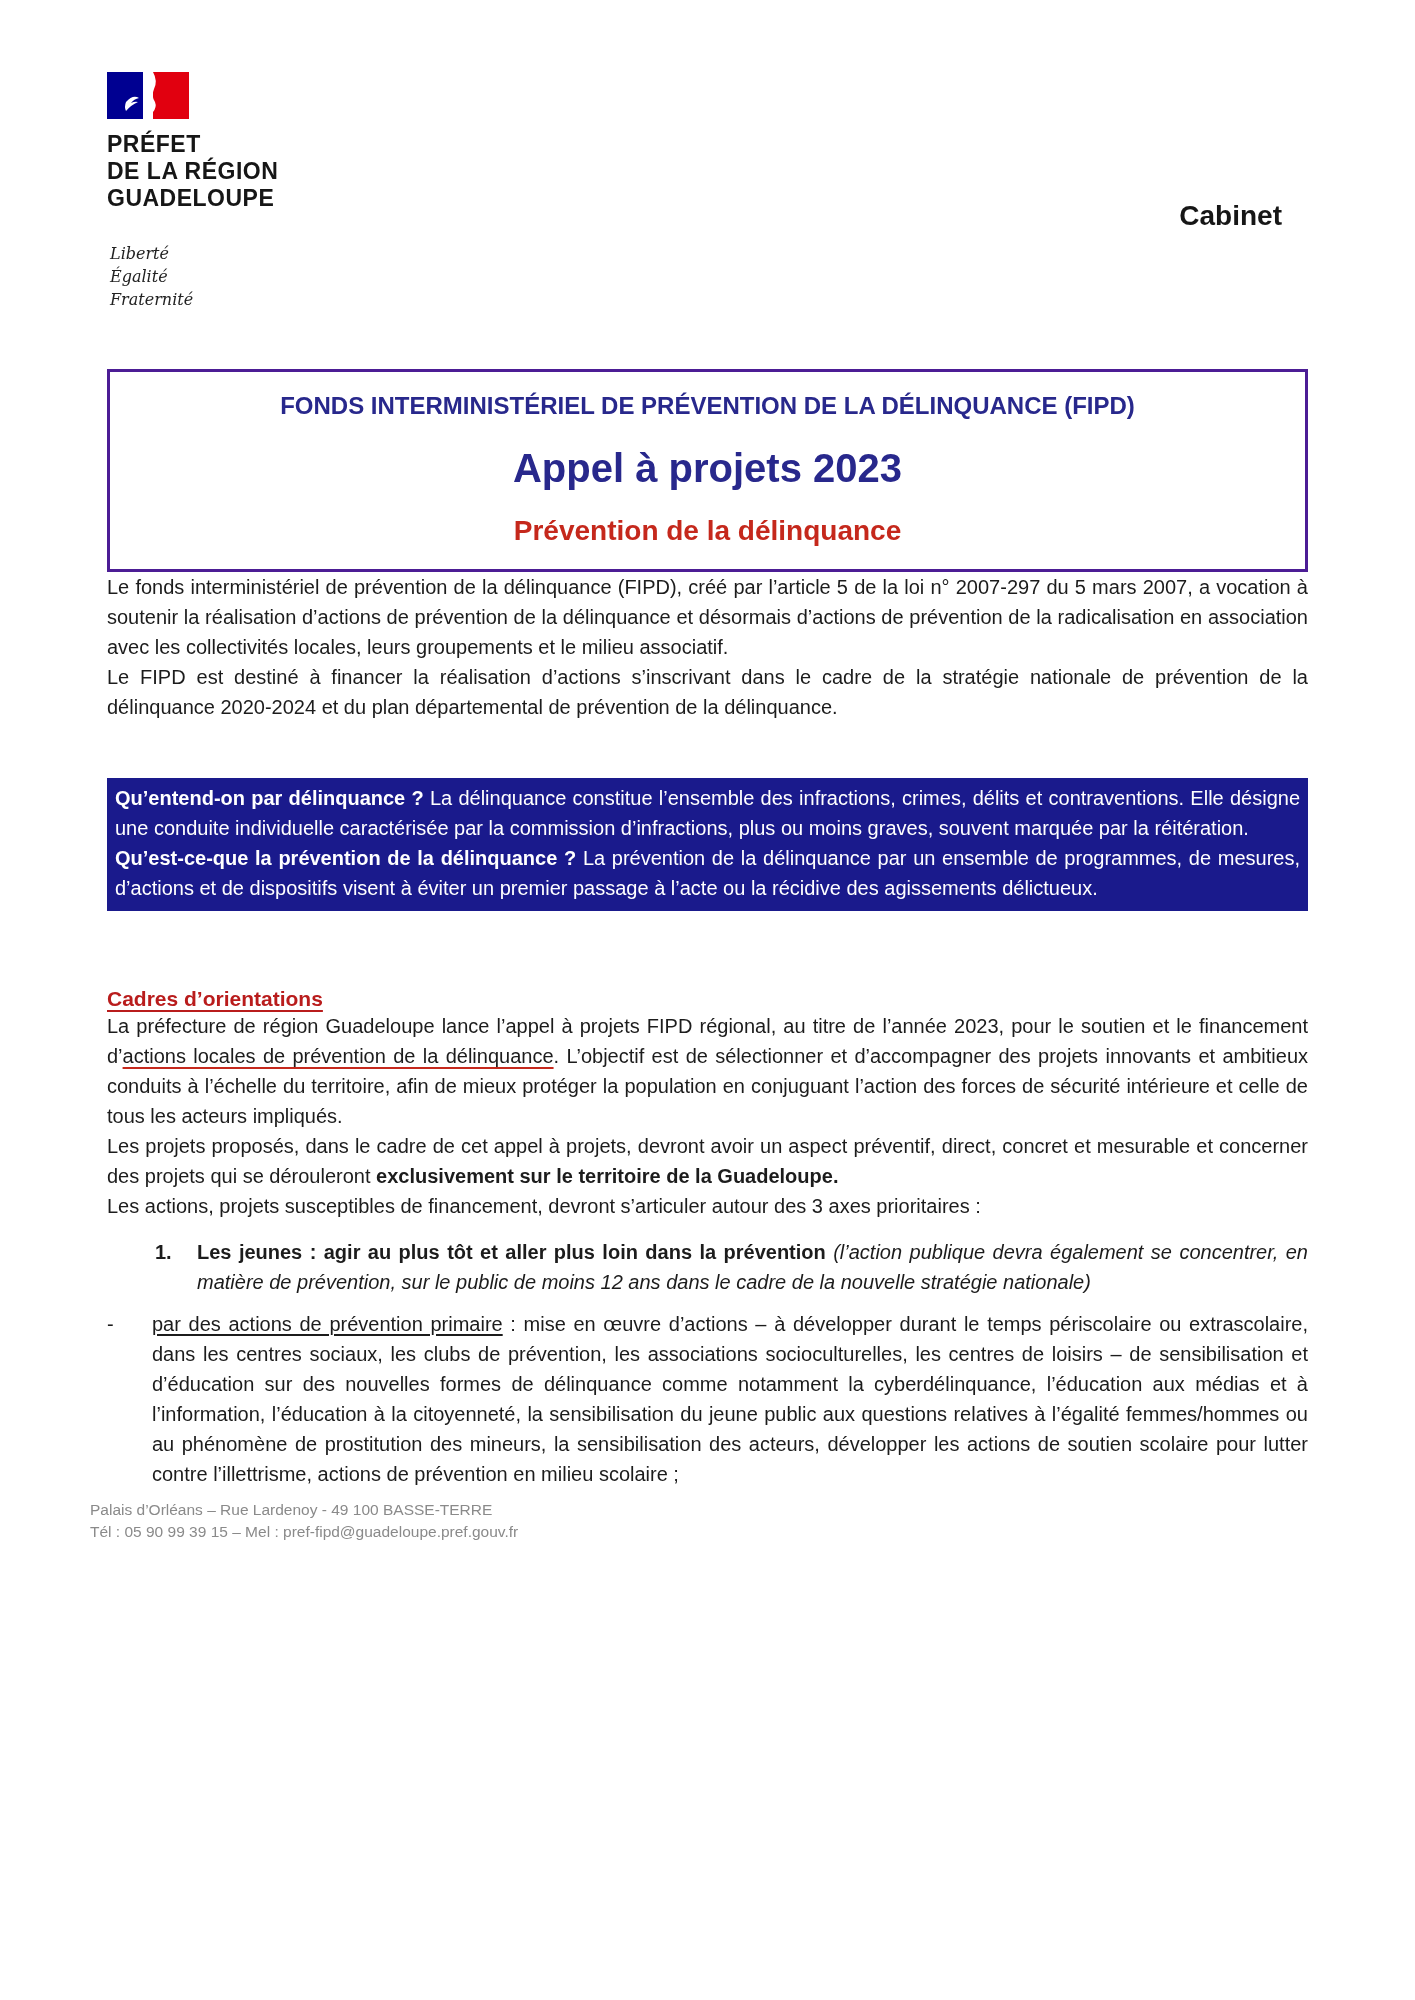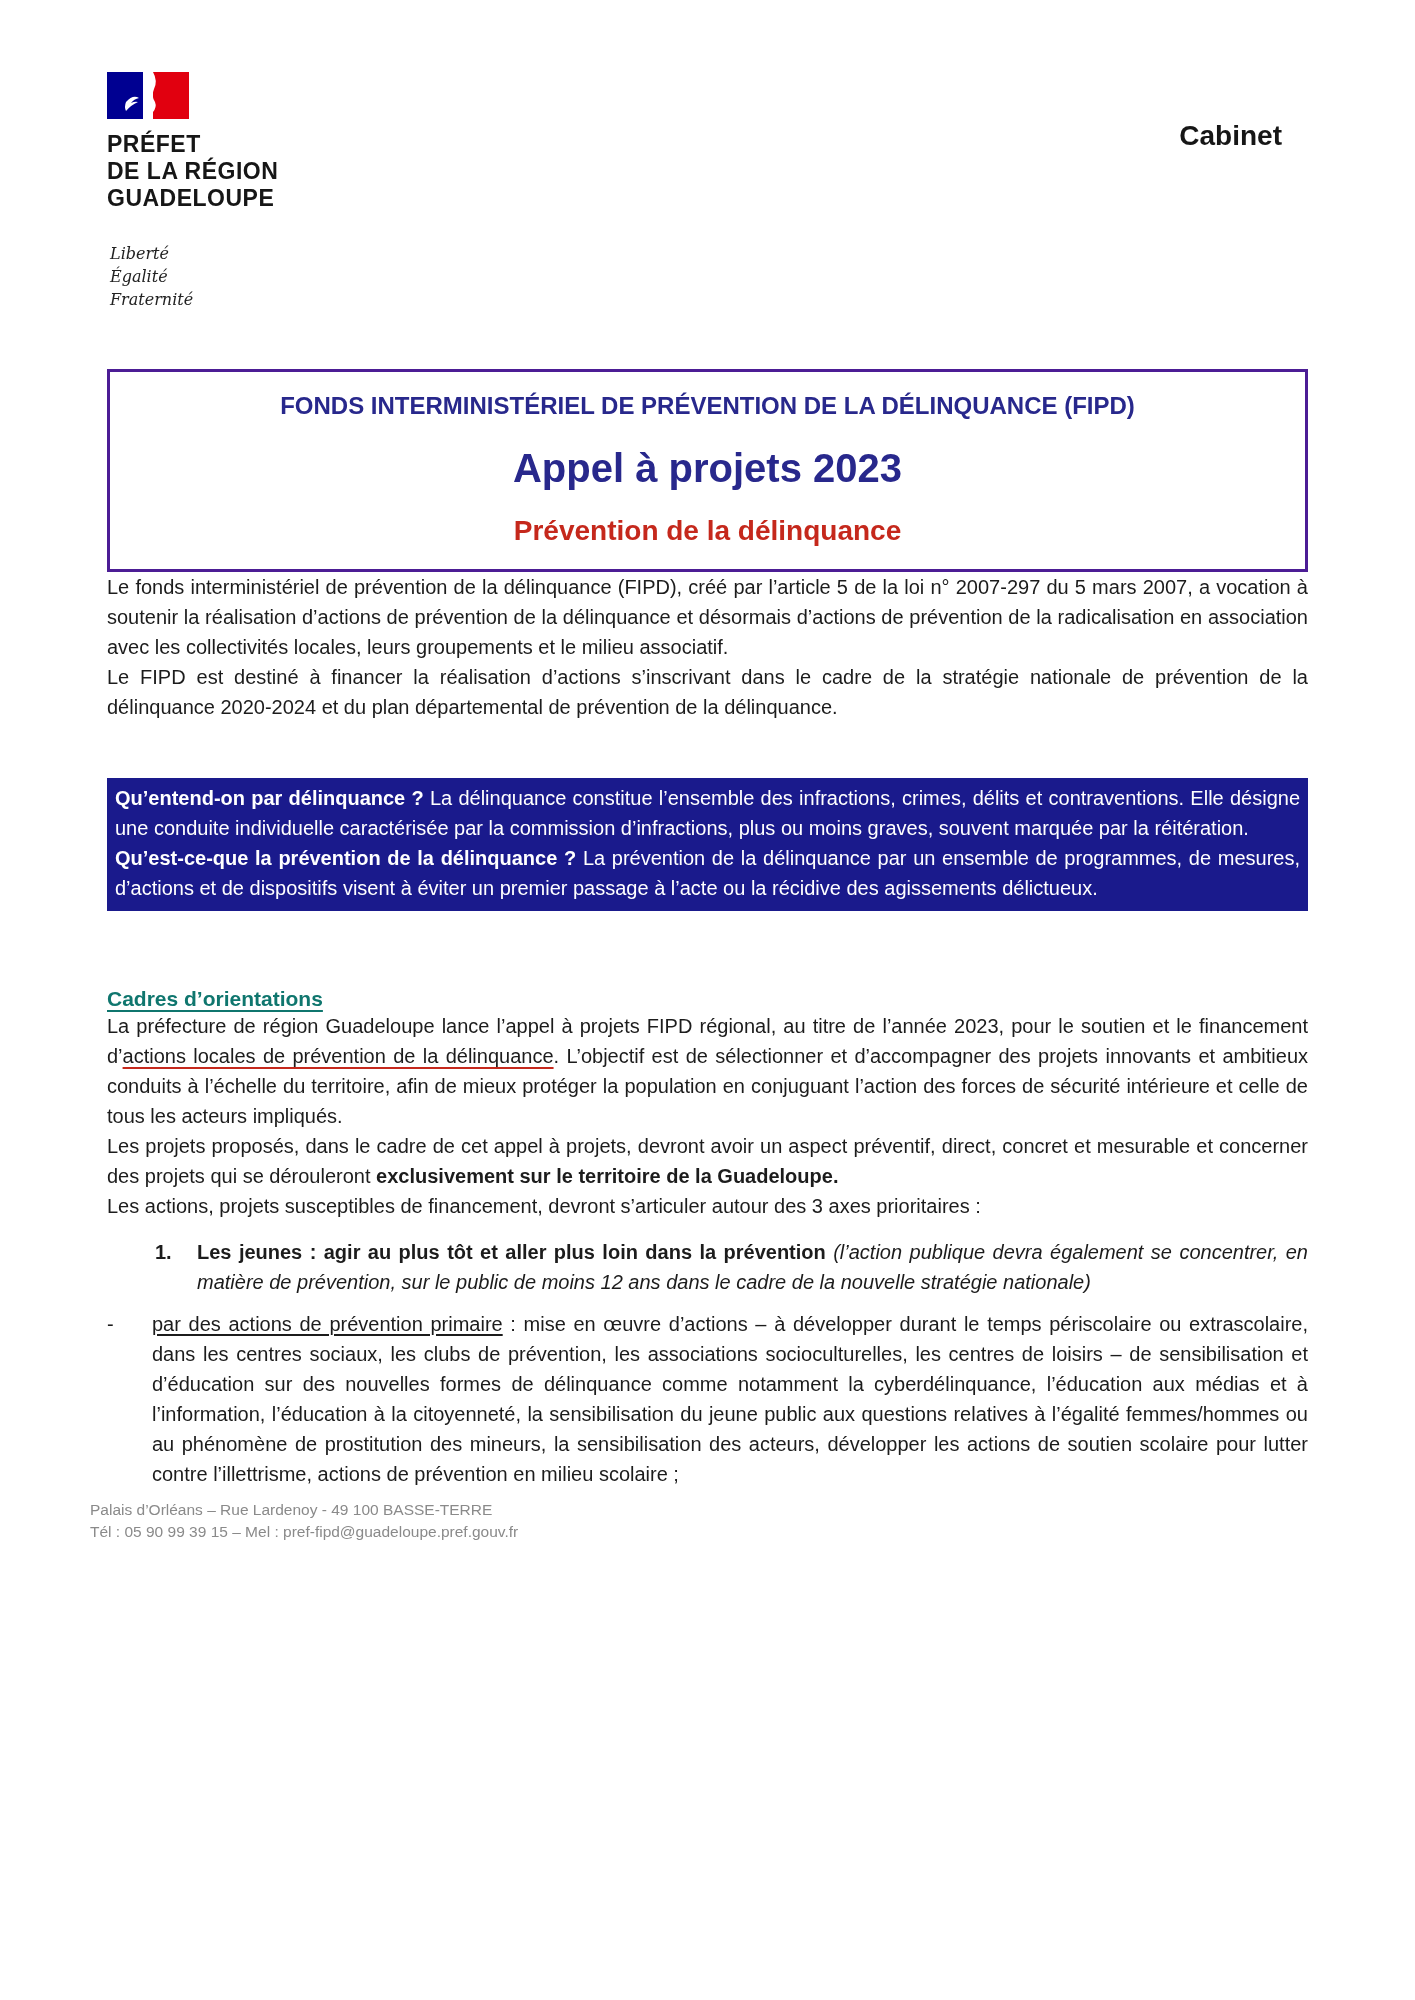--- a/index.html
+++ b/index.html
@@ -8,21 +8,21 @@
     width: 1415px;
     min-height: 2000px;
     background: #ffffff;
     font-family: "Liberation Sans", sans-serif;
     color: #1c1c1c;
     padding: 72px 107px 30px 107px;
     position: relative;
   }
 
   
-  .hdr { display: flex; justify-content: space-between; align-items: flex-start; }
+  .hdr { display: flex; justify-content: space-between; align-items: center; }
   .brand-lines { margin-top: 8px; font-weight: 700; font-size: 23px; line-height: 27px; letter-spacing: 0.5px; color: #161616; }
   .motto { margin-top: 30px; margin-left: 3px; font-family: "DejaVu Serif", serif; font-style: italic; font-size: 16px; line-height: 23px; color: #222; }
   .cabinet { font-weight: 700; font-size: 28px; color: #161616; margin-top: 48px; margin-right: 26px; }
 
   
   .title-box {
     margin-top: 58px;
     border: 3px solid #4c1d95;
     text-align: center;
     padding: 20px 10px 22px 10px;
@@ -42,21 +42,21 @@
     background: #1a1a8c;
     color: #ffffff;
     padding: 5px 8px 8px 8px;
   }
   .def-box p { margin: 0; font-size: 20px; line-height: 30px; text-align: justify; }
   .def-box b { font-weight: 700; }
 
   
   .section-heading {
     margin-top: 76px;
-    color: #0f766e;
+    color: #b91c1c;
     font-weight: 700;
     font-size: 21px;
     text-decoration: underline;
     text-underline-offset: 4px;
   }
   .mt-sec1 { margin-top: 44px; }
   .mt-sec  { margin-top: 20px; }
 
   .u-red {
     text-decoration: underline;

